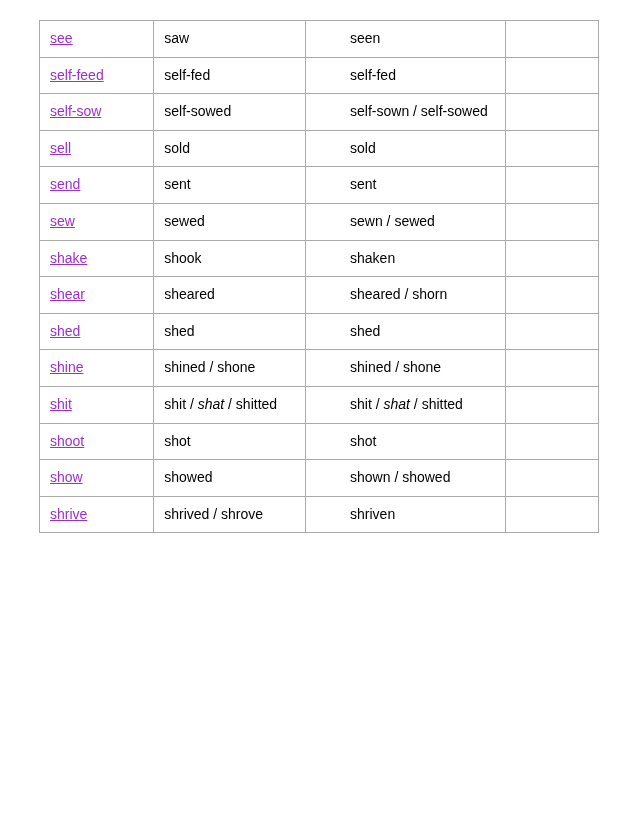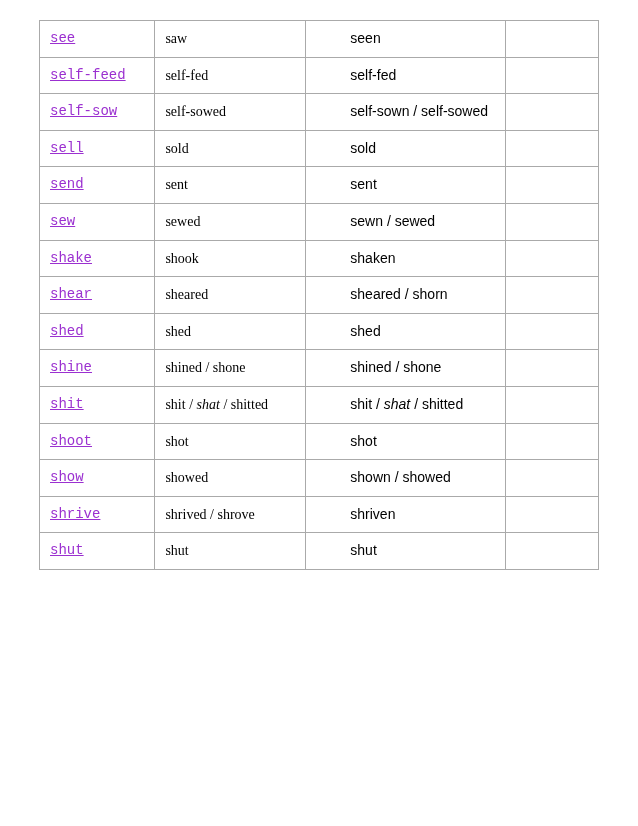--- a/index.html
+++ b/index.html
@@ -29,26 +29,24 @@
 
     td {
       border: 1px solid #aaaaaa;
       padding: 8px 10px;
       vertical-align: top;
       line-height: 1.4;
     }
 
     td:nth-child(1) {
       width: 120px;
-      font-family: Liberation Mono, monospace;
     }
 
     td:nth-child(2) {
       width: 160px;
-      font-family: Liberation Serif, serif;
     }
 
     td:nth-child(3) {
       width: 210px;
       padding-left: 44px;
     }
 
     td:nth-child(4) {
       width: 100px;
     }
@@ -145,21 +143,15 @@
           <td>showed</td>
           <td>shown / showed</td>
           <td></td>
         </tr>
         <tr>
           <td><a href="#" class="verb-link">shrive</a></td>
           <td>shrived / shrove</td>
           <td>shriven</td>
           <td></td>
         </tr>
-        <tr>
-          <td><a href="#" class="verb-link">shut</a></td>
-          <td>shut</td>
-          <td>shut</td>
-          <td></td>
-        </tr>
       </tbody>
   </table>
 </div>
 
 </body></html>

